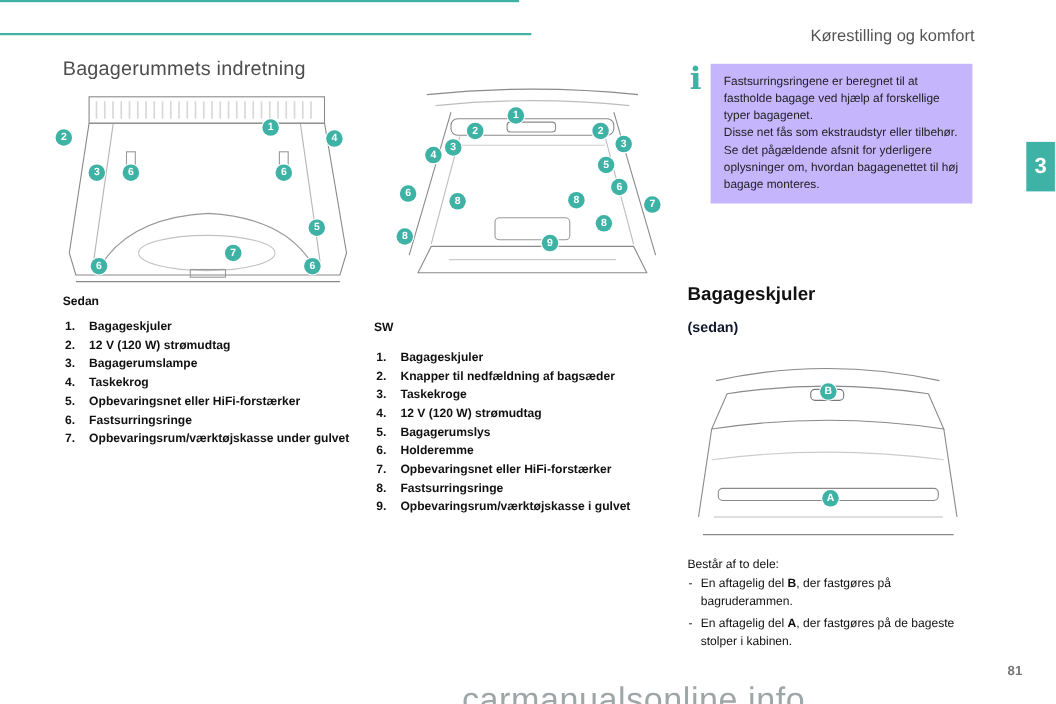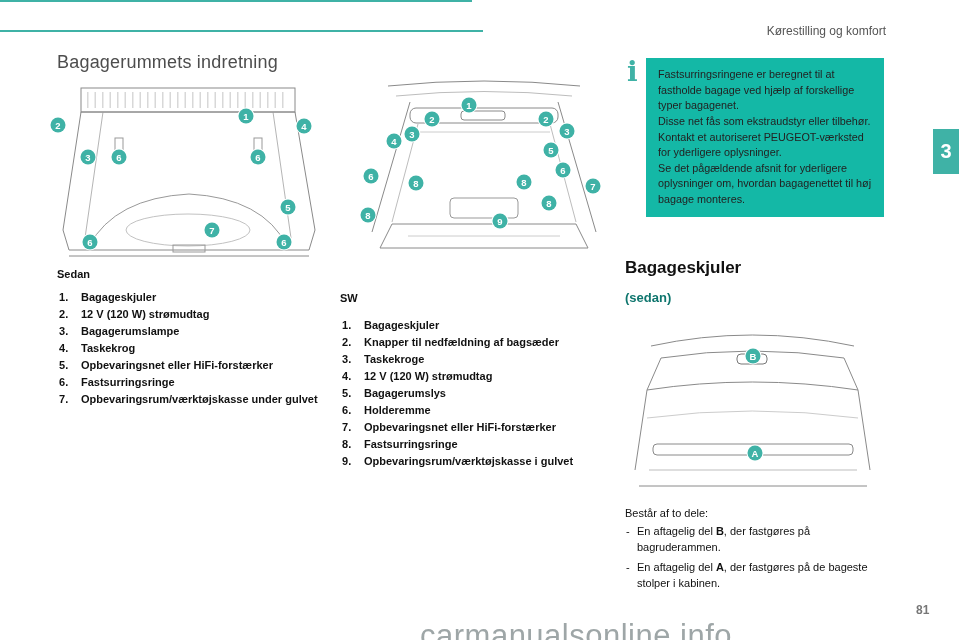--- a/index.html
+++ b/index.html
@@ -2,21 +2,21 @@
 <html><head>
 <meta charset="utf-8">
 <style>
   html,body{margin:0;padding:0;}
   body{
     width:960px;height:640px;position:relative;background:#ffffff;
     font-family:"Liberation Sans", sans-serif;color:#111;overflow:hidden;
   }
   .abs{position:absolute;}
   .accent-line{background:#3fb2a6;height:2px;}
-  .page-header{font-size:12px;color:#555;}
+  .page-header{font-size:15px;color:#555;}
   .chapter-tab{
     background:#3fb2a6;color:#fff;width:26px;height:45px;
     display:flex;align-items:center;justify-content:center;
     font-size:20px;font-weight:bold;
   }
   .main-title{font-size:18px;font-weight:400;color:#4d4d4d;letter-spacing:.2px;}
   .illus{position:absolute;}
   .illus svg{position:absolute;left:0;top:0;}
   .callout{
     position:absolute;width:15px;height:15px;border-radius:50%;
@@ -24,25 +24,25 @@
     line-height:15px;text-align:center;transform:translate(-50%,-50%);
     box-shadow:0 0 0 1px #ffffff;
   }
   .list-label{font-size:11px;font-weight:bold;color:#111;}
   ol.spec-list{list-style:none;margin:0;padding:0;counter-reset:item;}
   ol.spec-list li{
     counter-increment:item;position:relative;padding-left:24px;
     font-weight:bold;font-size:11px;line-height:1.45;color:#111;margin-bottom:1px;
   }
   ol.spec-list li::before{content:counter(item) ".";position:absolute;left:2px;}
-  .info-box{background:#14b8a6;padding:9px 12px;width:214px;}
+  .info-box{background:#c4b5fd;padding:9px 12px;width:214px;}
   .info-box p{margin:0;font-size:10.8px;line-height:1.45;color:#222;}
   .info-icon{color:#3fb2a6;font-family:"DejaVu Serif",serif;font-weight:bold;font-size:28px;line-height:1;}
   .section-title{font-size:17px;font-weight:bold;color:#111;}
-  .section-sub{font-size:13px;font-weight:bold;color:#0f766e;}
+  .section-sub{font-size:13px;font-weight:bold;color:#0f172a;}
   .body-text{font-size:11px;line-height:1.45;color:#111;}
   .dash-item{position:relative;padding-left:12px;font-size:11px;line-height:1.45;color:#111;margin-bottom:4px;}
   .dash-item::before{content:"-";position:absolute;left:1px;}
   .page-num{font-size:12px;font-weight:bold;color:#777;}
   .watermark{font-size:31px;color:#8e9798;opacity:.85;letter-spacing:.5px;}
 </style>
 </head>
 <body>
 
 <div class="abs accent-line" style="left:0;top:8;width:472px;"></div>
@@ -134,21 +134,20 @@
   <li>Holderemme</li>
   <li>Opbevaringsnet eller HiFi-forstærker</li>
   <li>Fastsurringsringe</li>
   <li>Opbevaringsrum/værktøjskasse i gulvet</li>
 </ol>
 
 <div class="abs info-icon" style="left:627px;top:58px;">i</div>
 <div class="abs info-box" style="left:646px;top:58px;">
   <p>Fastsurringsringene er beregnet til at fastholde bagage ved hjælp af forskellige typer bagagenet.</p>
   <p>Disse net fås som ekstraudstyr eller tilbehør.</p>
-  <p>Kontakt et autoriseret PEUGEOT-værksted for yderligere oplysninger.</p>
   <p>Se det pågældende afsnit for yderligere oplysninger om, hvordan bagagenettet til høj bagage monteres.</p>
 </div>
 
 <div class="abs section-title" style="left:625px;top:258px;">Bagageskjuler</div>
 <div class="abs section-sub" style="left:625px;top:290px;">(sedan)</div>
 
 <div class="illus" style="left:625px;top:318px;width:255px;height:175px;">
   <svg width="255" height="175" viewBox="0 0 255 175">
     <path d="M26,28 Q127,6 229,28" fill="none" stroke="#8a8a8a"></path>
     <path d="M36,40 Q127,26 219,40 L233,72 Q127,56 22,72 Z" fill="none" stroke="#8a8a8a"></path>

